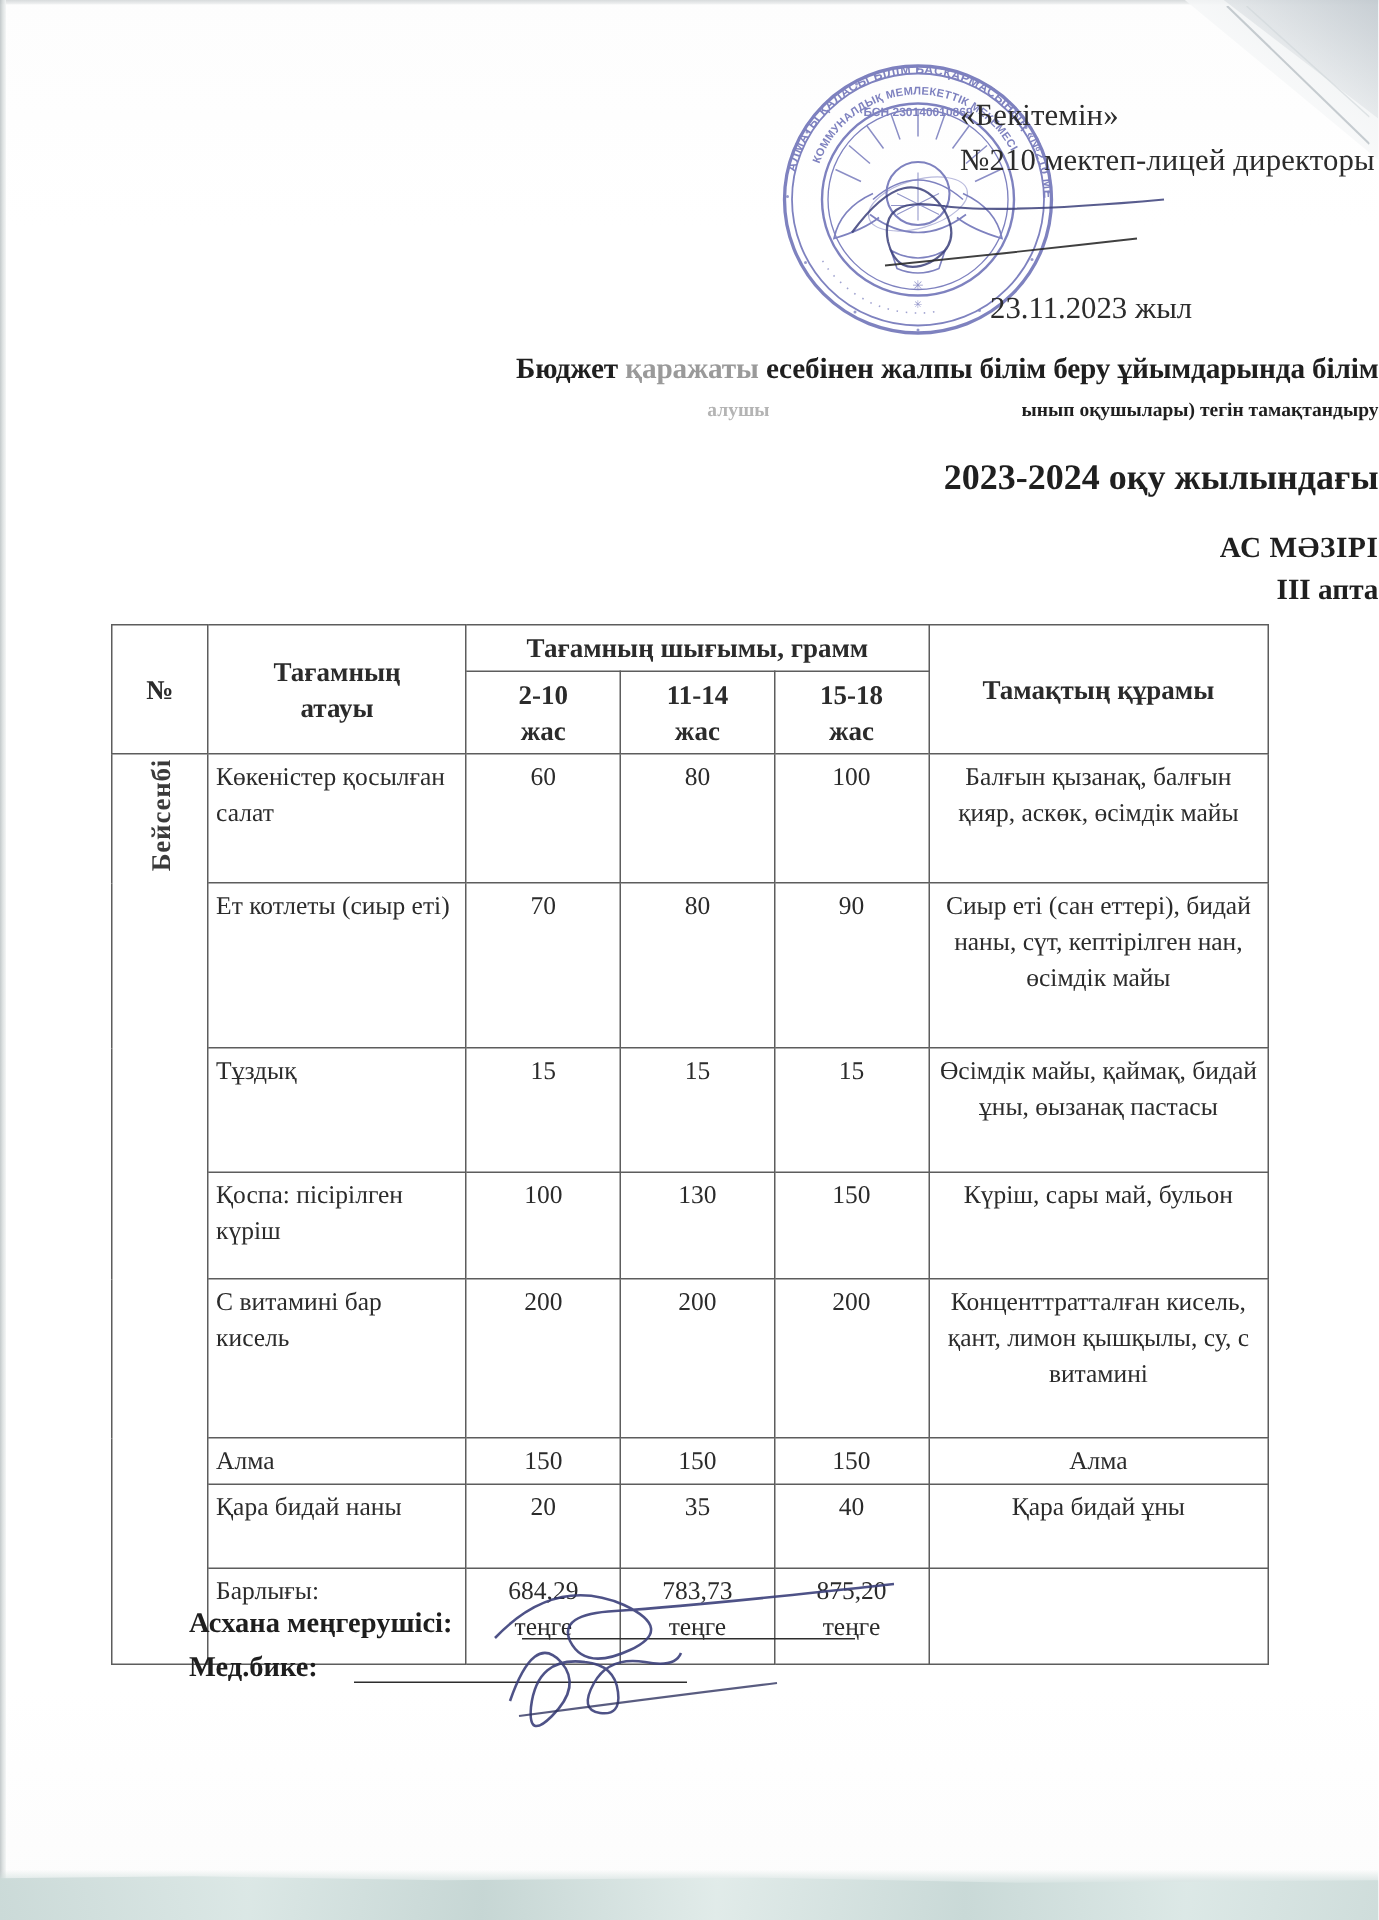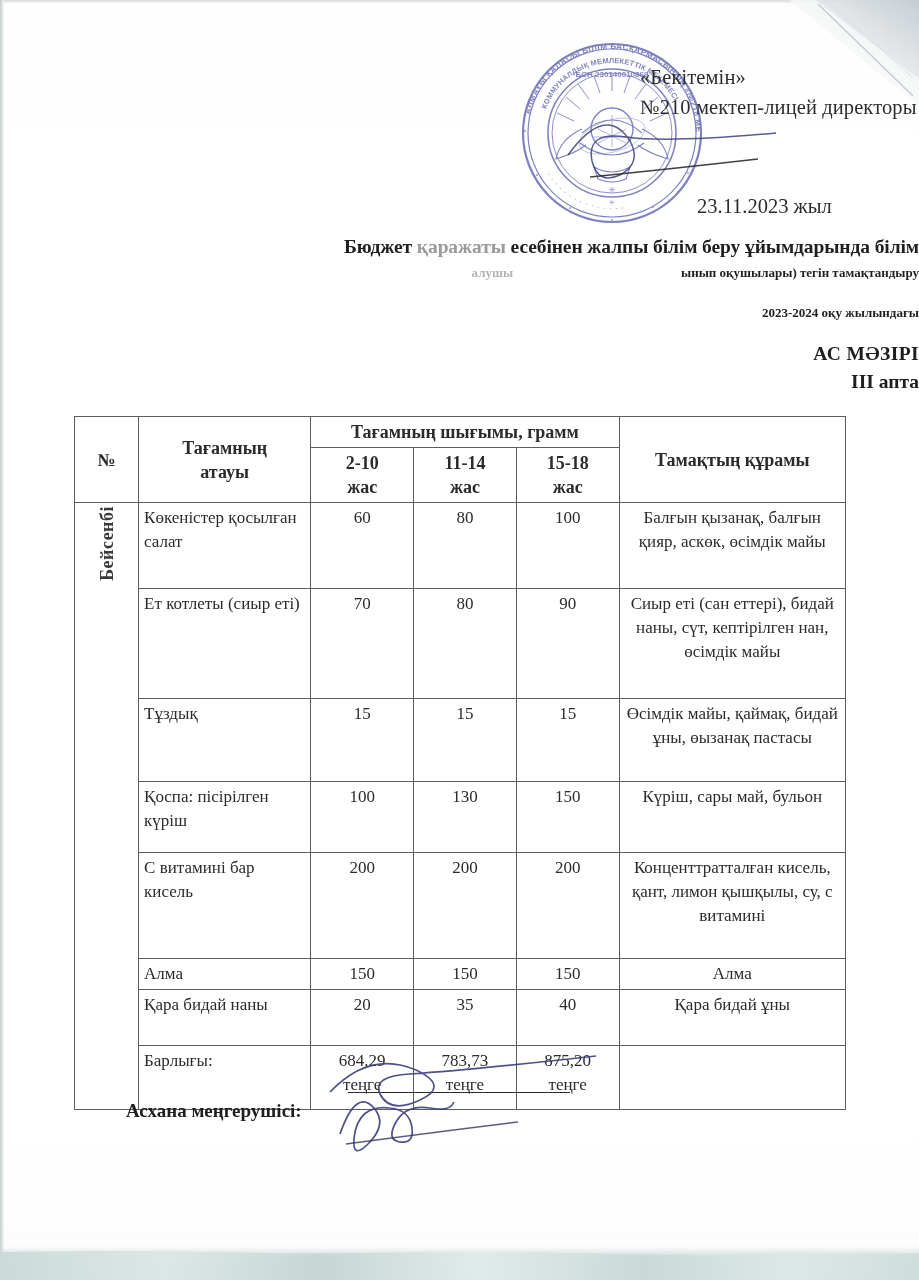--- a/index.html
+++ b/index.html
@@ -89,21 +89,21 @@
     width: 260px;
     text-align: left;
     color: #2c2c2c;
     font-size: 20.5px;
     line-height: 30px;
     letter-spacing: .1px;
   }
   .hdr .ln { white-space: nowrap; }
   .hdr-date {
     position: absolute;
-    left: 697px;
+    left: 660px;
     top: 195px;
     font-size: 20.5px;
     color: #2c2c2c;
     white-space: nowrap;
   }
 
   
   .stamp {
     position: absolute;
     left: 512px;
@@ -143,21 +143,21 @@
     color: #b4b4b4;
     font-weight: bold;
   }
   .t-line2 .blank {
     display: inline-block;
     width: 168px;
     color: transparent;
   }
   .t-line3 {
     font-weight: bold;
-    font-size: 13px;
+    font-size: 24px;
     color: #1f1f1f;
     margin-top: 24px;
   }
   .t-line4 {
     font-weight: bold;
     font-size: 19.5px;
     color: #1f1f1f;
     margin-top: 22px;
     letter-spacing: .4px;
   }
@@ -232,21 +232,21 @@
     position: absolute;
     left: 126px;
     top: 1068px;
     width: 620px;
     font-weight: bold;
     font-size: 19px;
     color: #1e1e1e;
     line-height: 29px;
   }
   .sig-row { position: relative; height: 29px; white-space: nowrap; }
-  .sig-row .lbl { display: inline-block; margin-top: 28px; }
+  .sig-row .lbl { display: inline-block; }
   .rule {
     position: absolute;
     border-bottom: 1.6px solid #2d2d2d;
     bottom: 4px;
   }
   .rule-1 { left: 222px; width: 222px; }
   .rule-2 { left: 110px; width: 222px; }
 
   .scribble {
     position: absolute;
@@ -458,20 +458,24 @@
         </tr>
       </tbody>
     </table>
   </div>
 
   <div class="sig">
     <div class="sig-row">
       <span class="lbl">Асхана меңгерушісі:</span>
       <span class="rule rule-1"></span>
     </div>
+    <div class="sig-row">
+      <span class="lbl">Мед.бике:</span>
+      <span class="rule rule-2"></span>
+    </div>
   </div>
 
   <svg class="scribble" viewBox="0 0 320 110">
     <path d="M30 40 q40 -42 86 -22 q34 16 4 30 q-30 14 -40 -6 q-8 -18 30 -20 q60 -4 186 -18" fill="none" stroke="#3b3f7a" stroke-width="1.7" opacity=".9"></path>
     <path d="M40 82 q16 -46 34 -26 q14 16 -6 36 q-16 16 -14 -6 q4 -34 36 -30 q20 2 22 20
              q2 16 -12 14 q-14 -2 -4 -20 q10 -18 34 -14 q20 4 24 -6" fill="none" stroke="#3b3f7a" stroke-width="1.7" opacity=".9"></path>
     <path d="M46 92 q90 -12 172 -22" fill="none" stroke="#2f3360" stroke-width="1.5" opacity=".8"></path>
   </svg>
 
   <div class="edge-bottom"></div>

